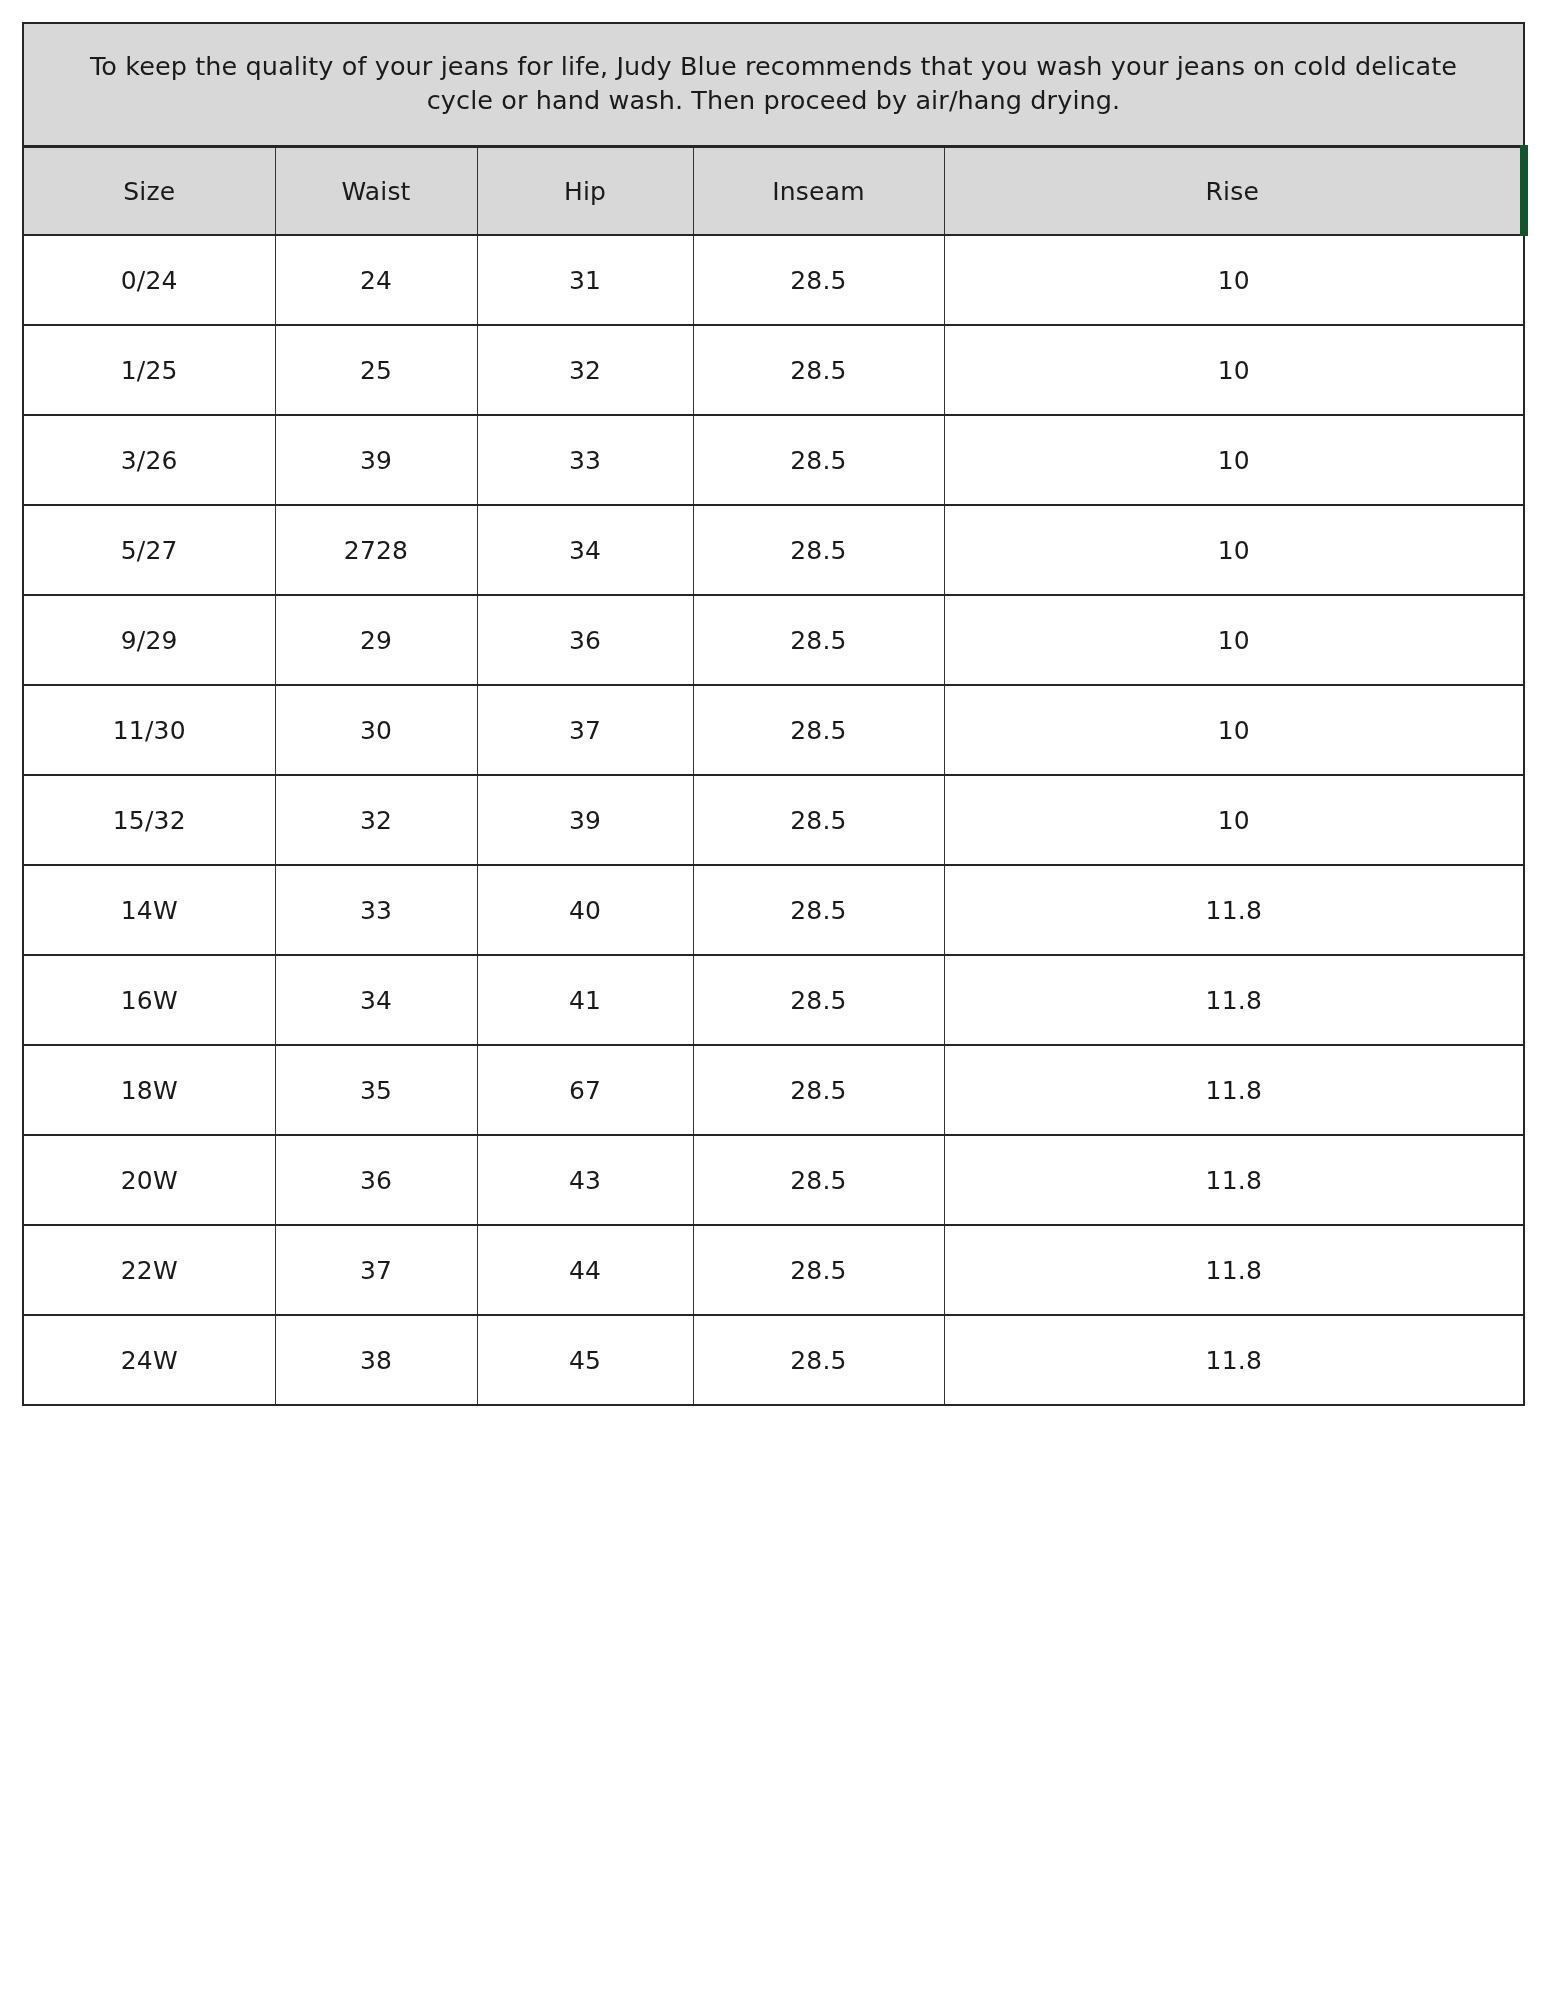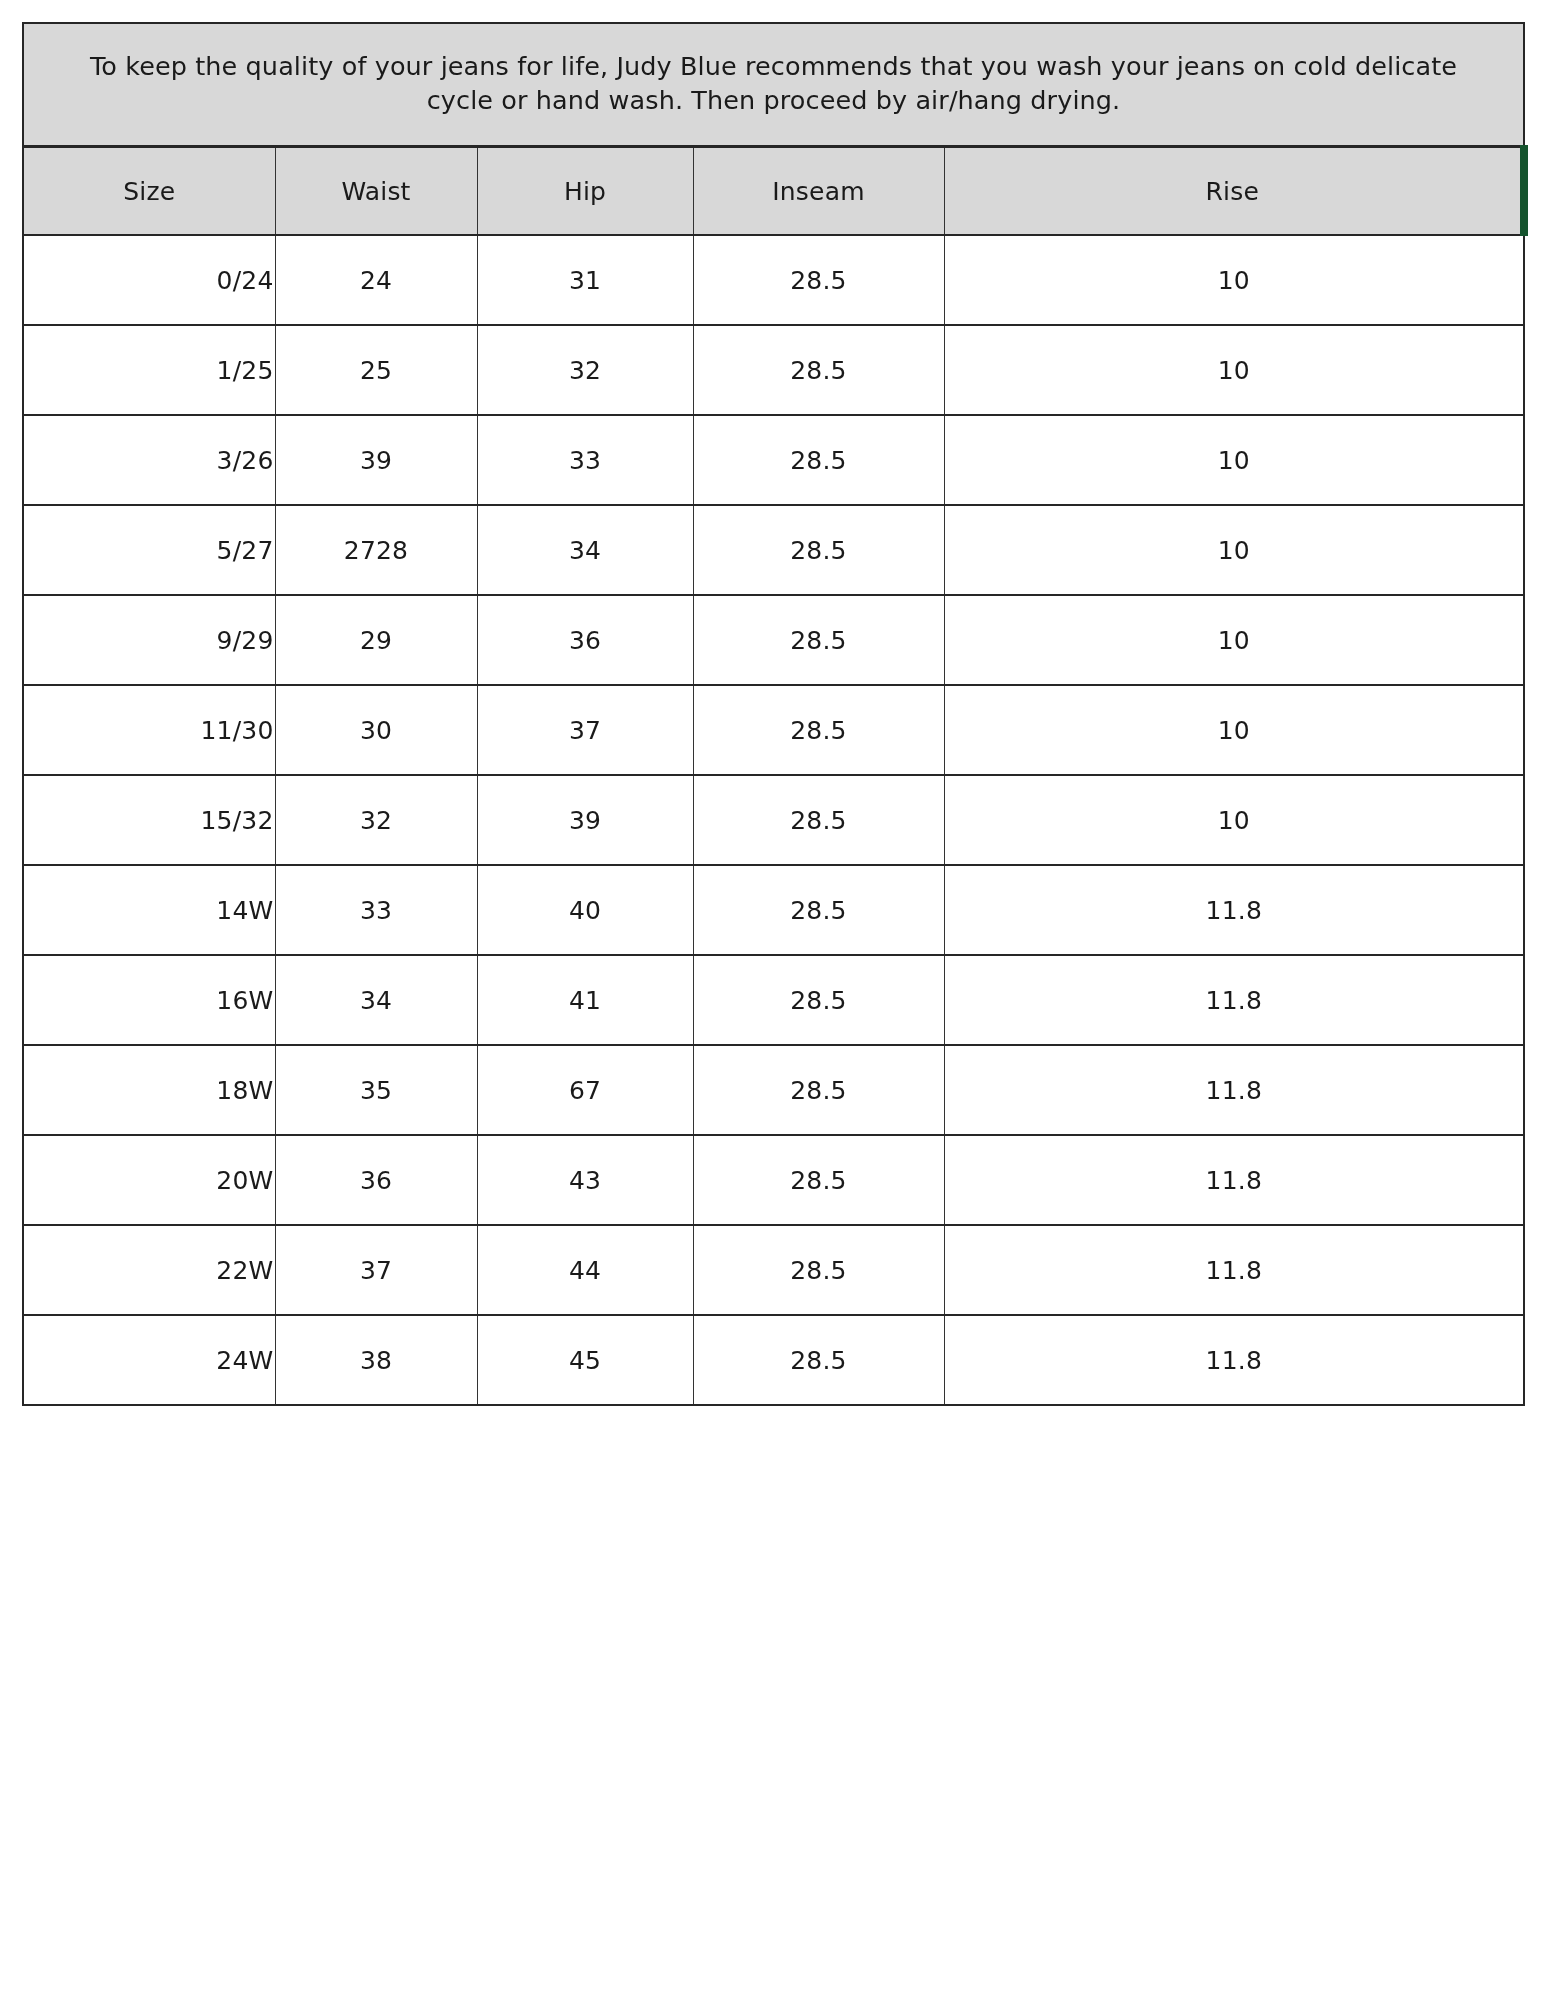--- a/index.html
+++ b/index.html
@@ -67,21 +67,21 @@
     border: 1px solid #333333;
     border-bottom: 2px solid #262626;
     height: 86px;
     font-size: 25px;
     font-weight: 400;
     color: #1a1a1a;
     text-align: center;
     vertical-align: middle;
     letter-spacing: 0.2px;
   }
-  tbody.data-body td:first-child { border-left: 2px solid #262626; text-align: right; }
+  tbody.data-body td:first-child { border-left: 2px solid #262626; }
   tbody.data-body td:last-child  { border-right: 2px solid #262626; }
 
   
   col.col-size   { width: 252px; }
   col.col-waist  { width: 202px; }
   col.col-hip    { width: 216px; }
   col.col-inseam { width: 251px; }
   col.col-rise   { width: 580px; }
 </style>
 </head>

